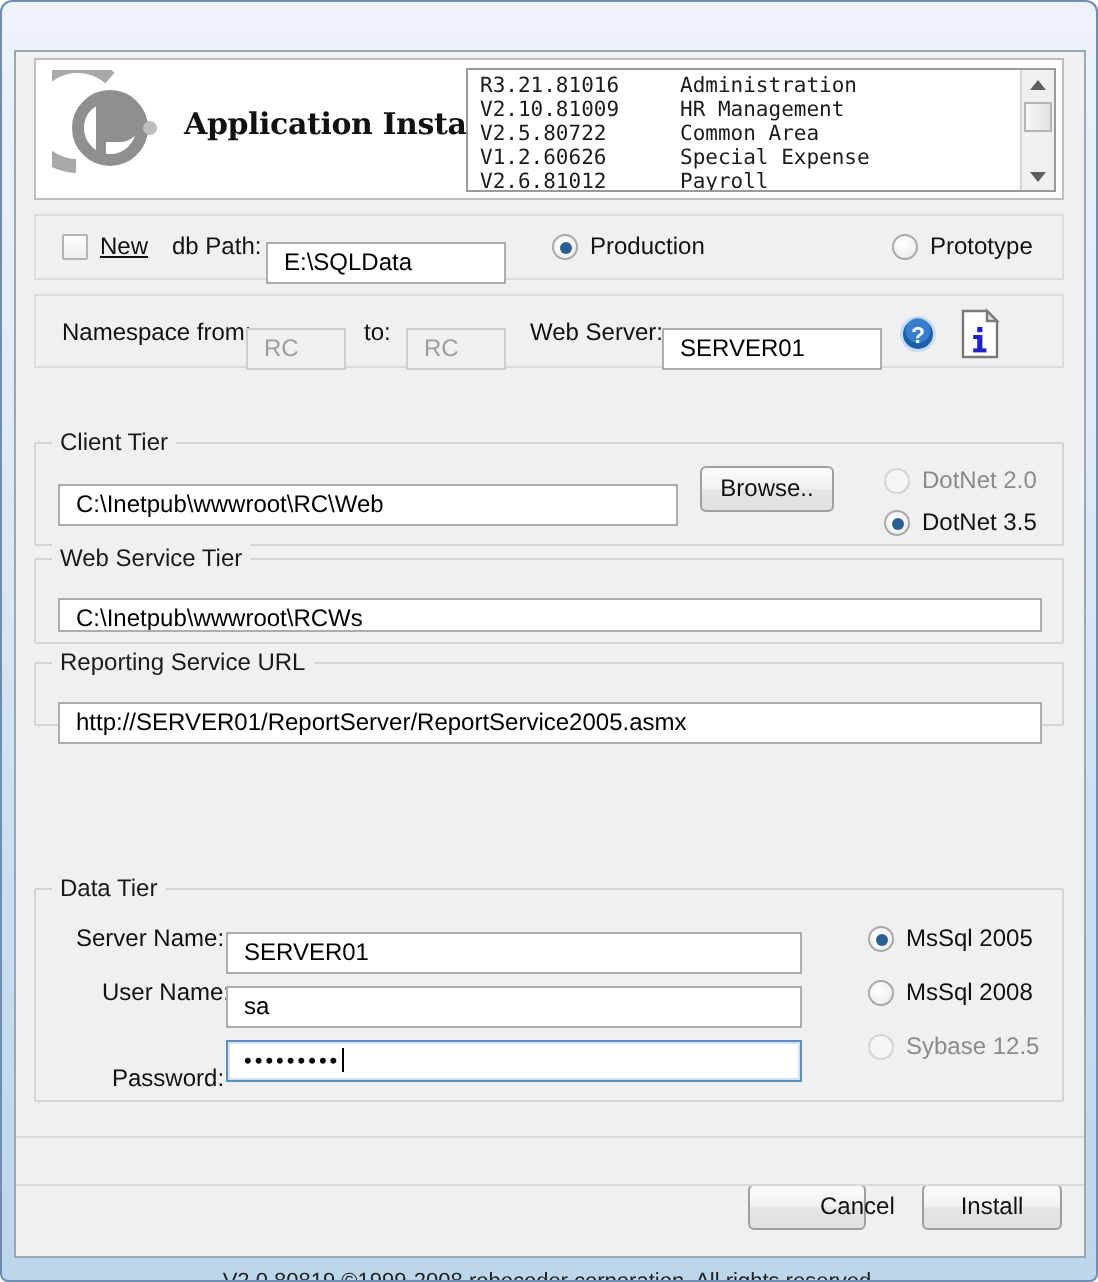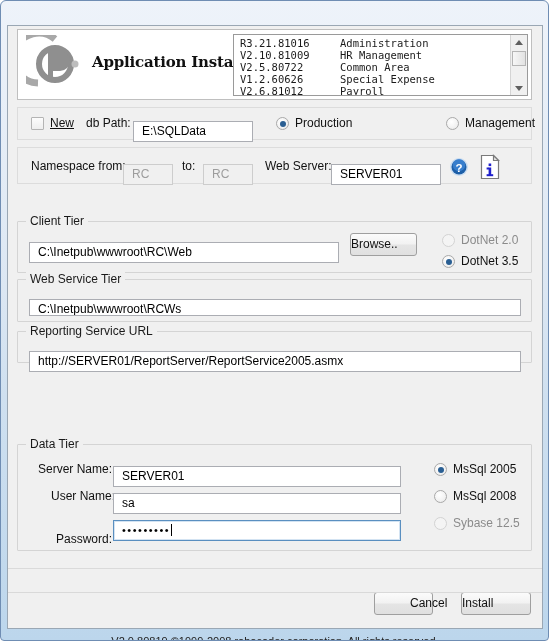--- a/index.html
+++ b/index.html
@@ -262,21 +262,21 @@
 
   
   .btn {
     position: absolute;
     background: linear-gradient(180deg,#fbfbfb 0%,#f2f2f2 48%,#e5e5e5 52%,#e0e0e0 100%);
     border: 1px solid #9f9f9f;
     border-radius: 3px;
     box-sizing: border-box;
     font-size: 12px;
     color: #111111;
-    text-align: left;
+    text-align: center;
     line-height: 21px;
     cursor: default;
   }
 
   
   #help-icon, #info-icon { position: absolute; }
 
   
   #footer-sep {
     position: absolute;
@@ -353,21 +353,21 @@
     <div class="panel" style="left:9px; top:81px; width:515px; height:33px;">
       <span class="chk" style="left:13px; top:9px;"></span>
       <span class="lbl" style="left:32px; top:8px;text-decoration:underline;">New</span>
       <span class="lbl" style="left:68px; top:8px;">db Path:</span>
       <span class="tbox" style="left:115px; top:5px; width:120px; height:21px;">E:\SQLData</span>
 
       <span class="radio checked" style="left:258px; top:9px;"></span>
       <span class="lbl" style="left:277px; top:8px;">Production</span>
 
       <span class="radio" style="left:428px; top:9px;"></span>
-      <span class="lbl" style="left:447px; top:8px;">Management</span>
+      <span class="lbl" style="left:447px; top:8px;">Prototype</span>
     </div>
 
     <div class="panel" style="left:9px; top:121px; width:515px; height:37px;">
       <span class="lbl" style="left:13px; top:11px;">Namespace from:</span>
       <span class="tbox disabled" style="left:105px; top:8px; width:50px; height:21px;">RC</span>
       <span class="lbl" style="left:164px; top:11px;">to:</span>
       <span class="tbox disabled" style="left:185px; top:8px; width:50px; height:21px;">RC</span>
 
       <span class="lbl" style="left:247px; top:11px;">Web Server:</span>
       <span class="tbox" style="left:313px; top:8px; width:110px; height:21px;">SERVER01</span>

